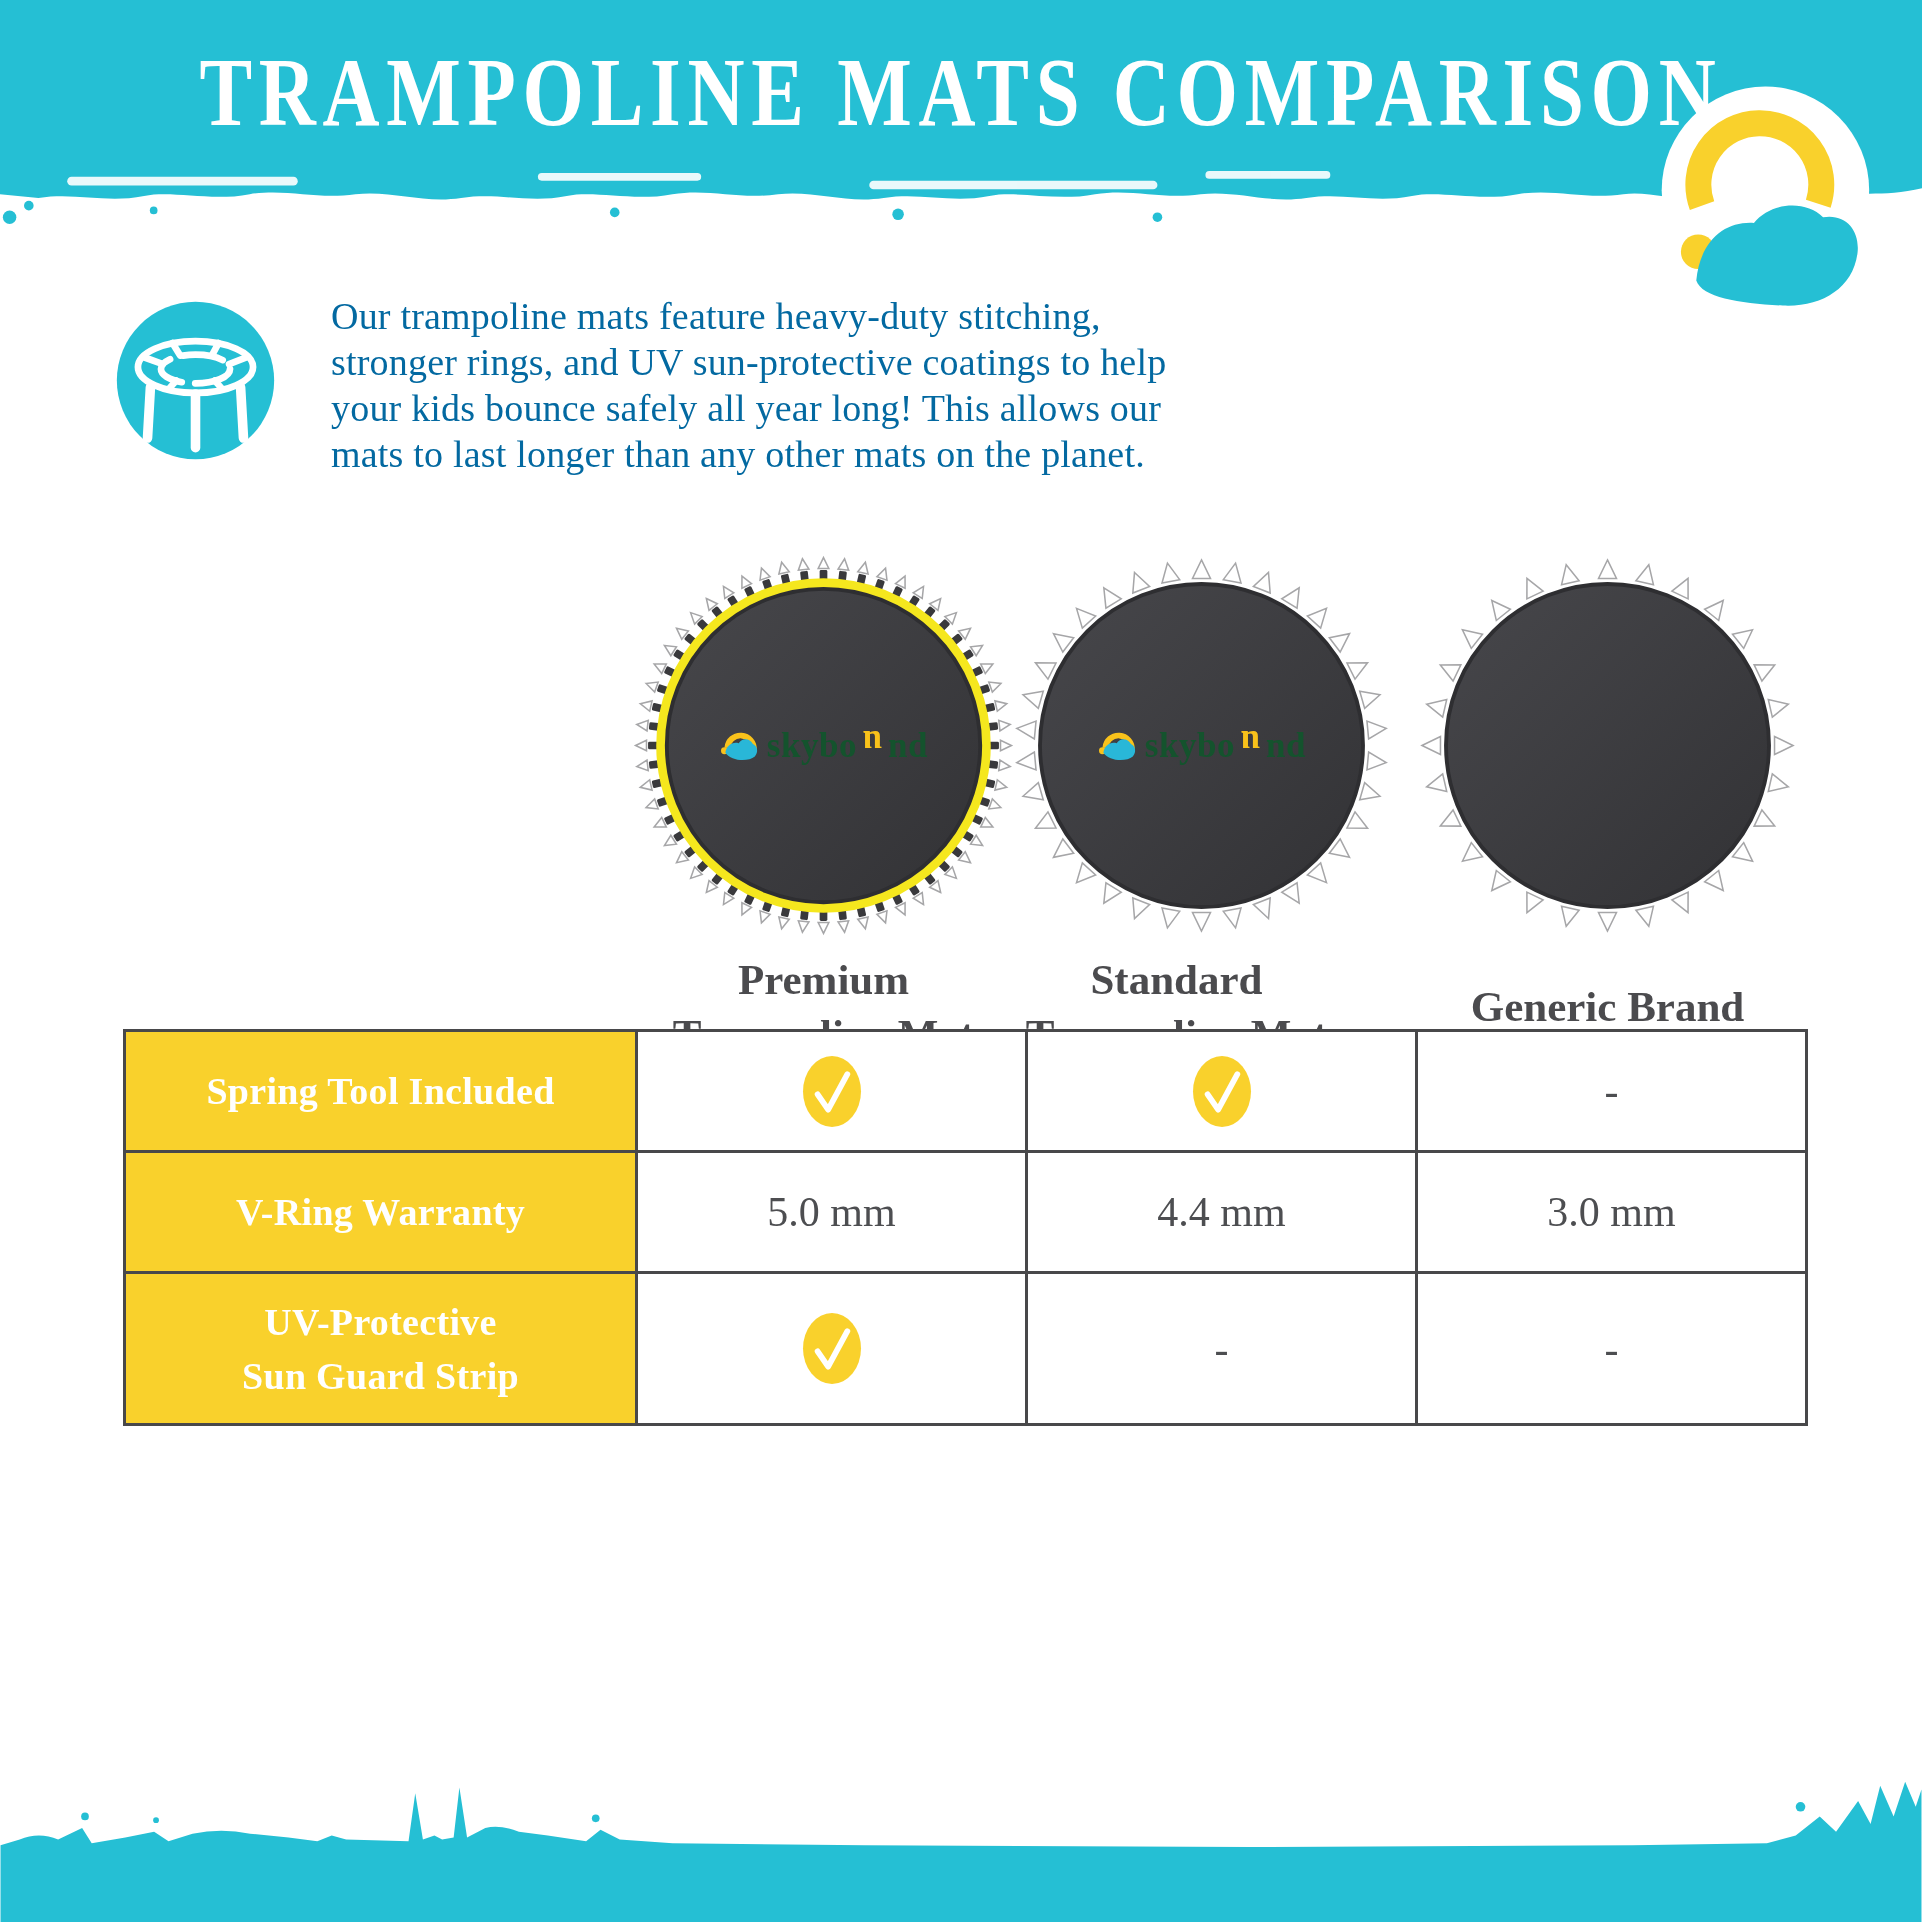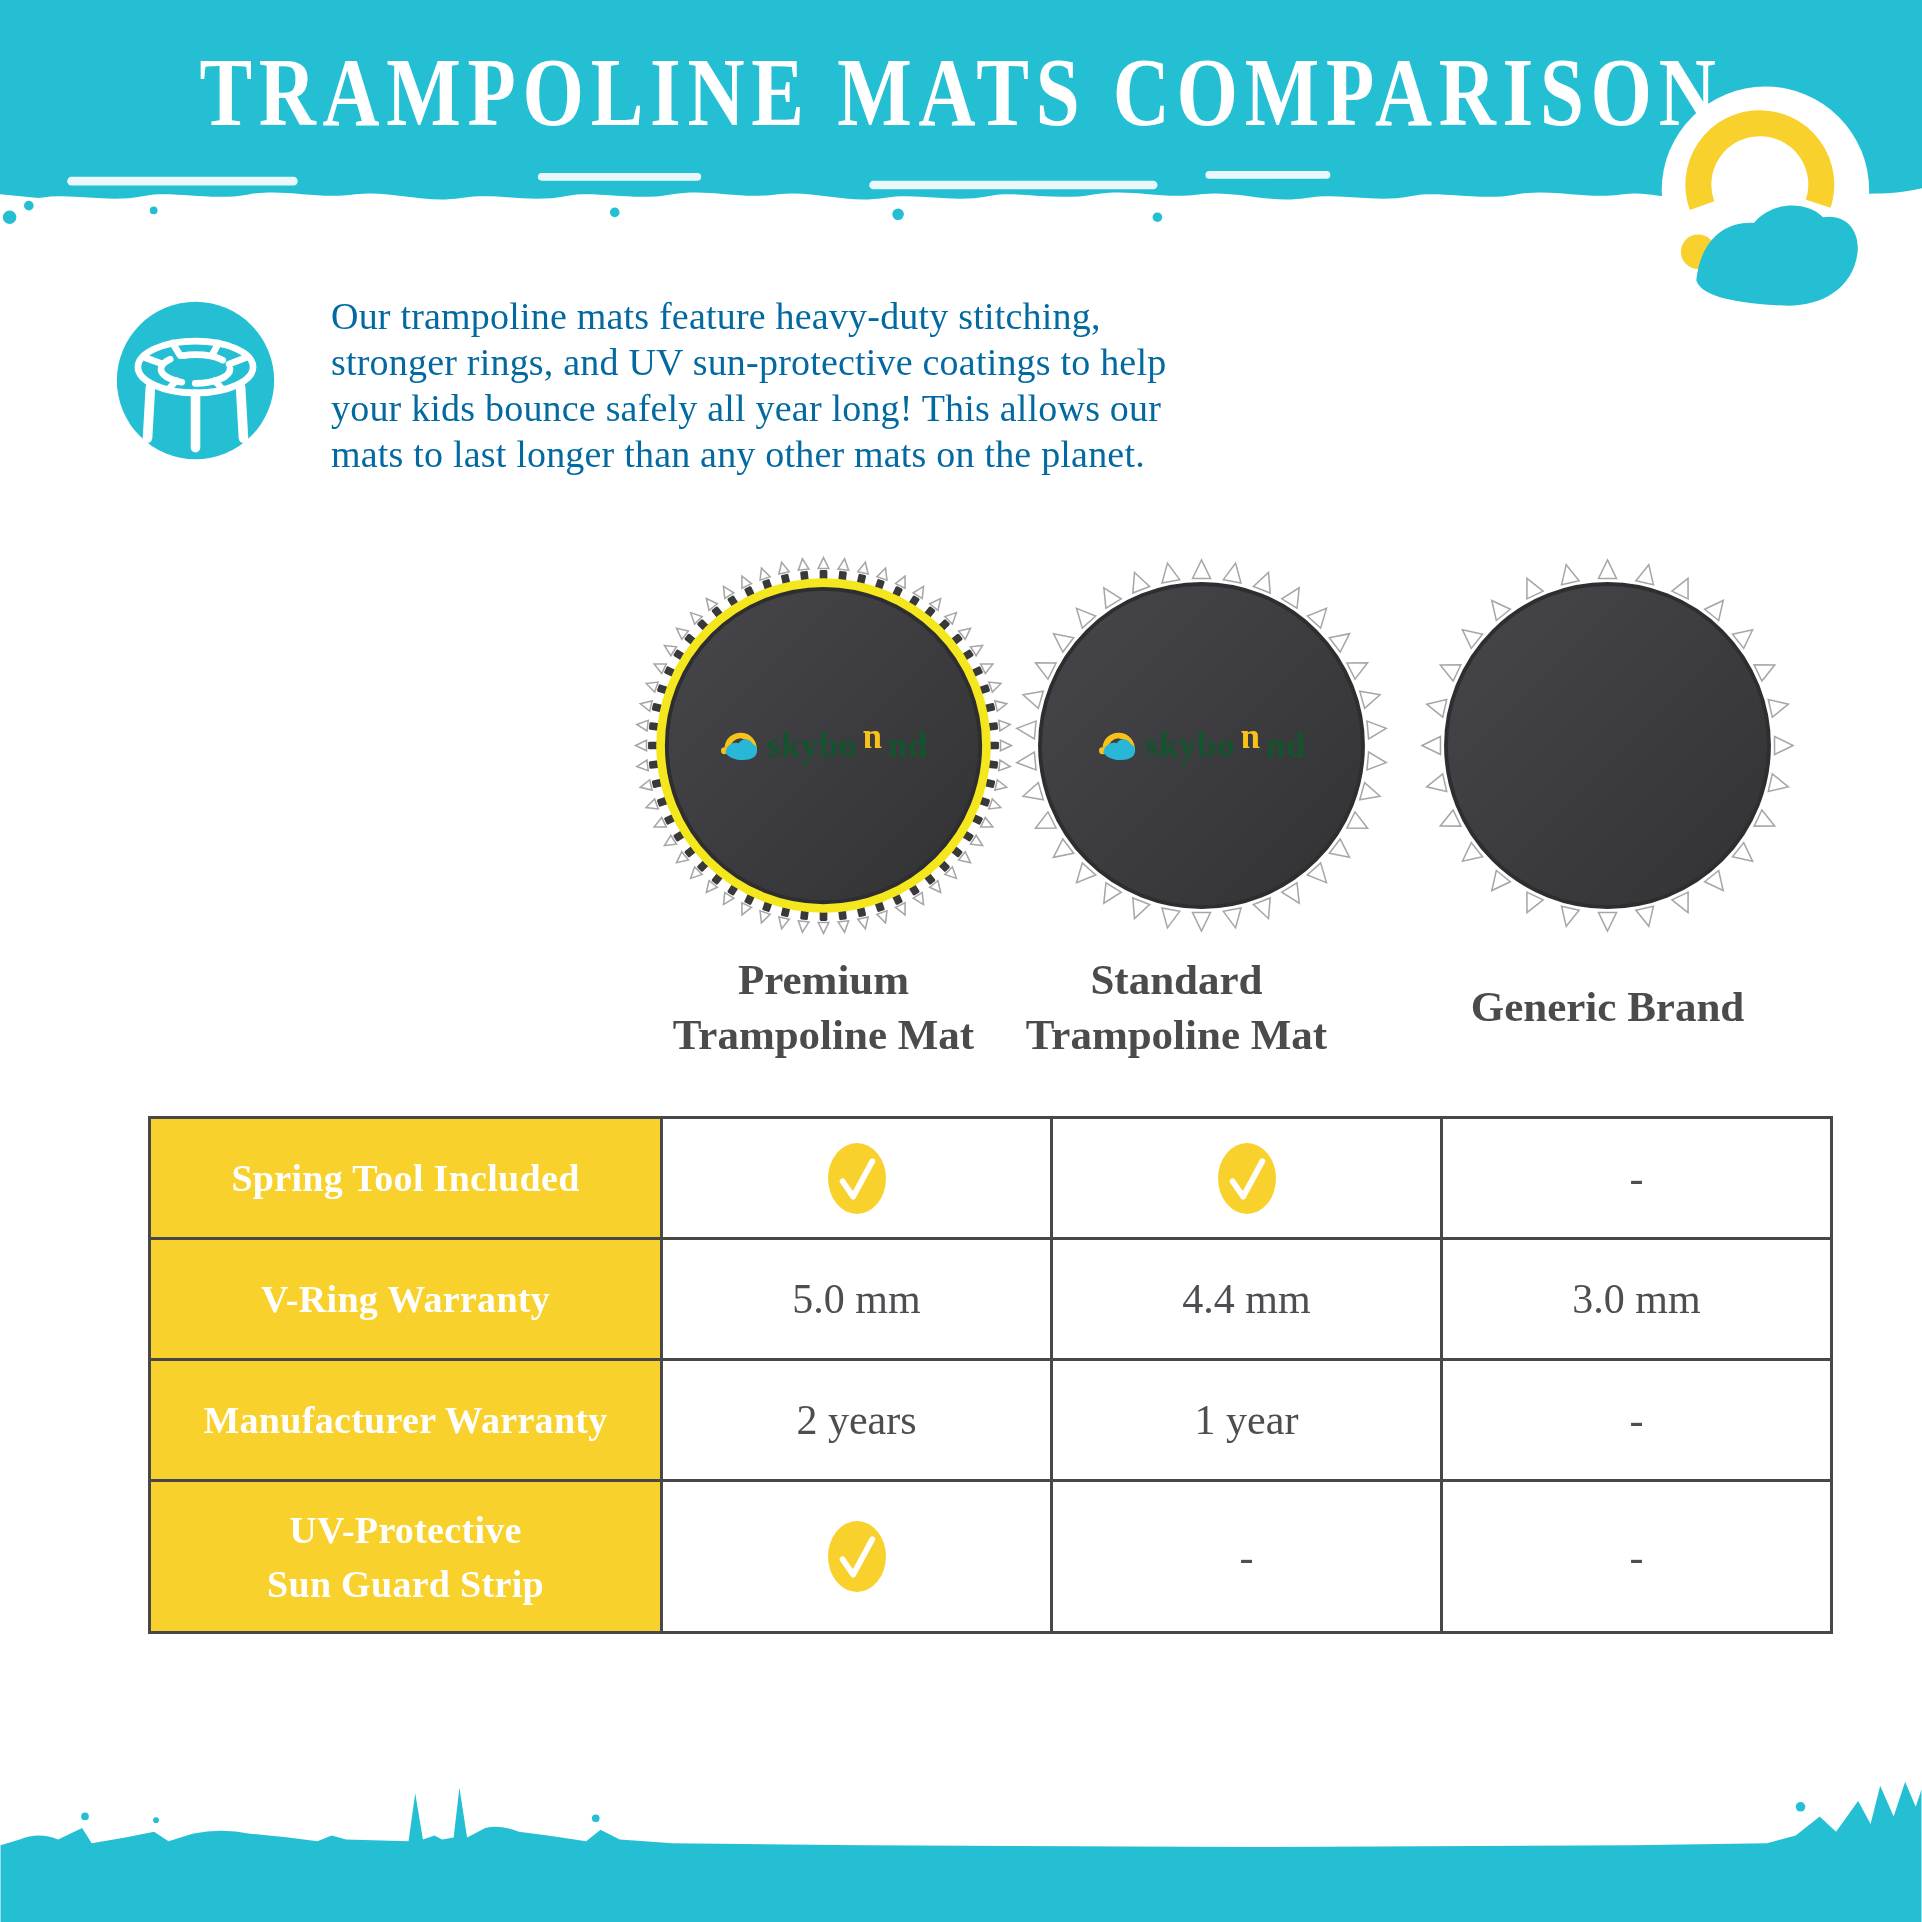--- a/index.html
+++ b/index.html
@@ -33,21 +33,21 @@
     font-size:35px;font-weight:700;color:#F9C21B;display:inline-block;
     transform:rotate(180deg);position:relative;top:-3.8px;
   }
   .mat-label{
     position:absolute;top:941px;width:423px;height:131px;
     display:flex;flex-direction:column;align-items:center;justify-content:center;
     font-size:43px;font-weight:700;line-height:55px;color:#4B4B4E;text-align:center;
   }
   
   #cmp-table{
-    position:absolute;left:123px;top:1116px;border-collapse:collapse;table-layout:fixed;margin-left:25px;
+    position:absolute;left:123px;top:1029px;border-collapse:collapse;table-layout:fixed;
   }
   #cmp-table td,#cmp-table th{border:3.8px solid #48484A;padding:0;text-align:center;vertical-align:middle;}
   #cmp-table th{
     width:509px;background:#F9D12C;color:#ffffff;font-size:38px;font-weight:700;
     letter-spacing:0.3px;line-height:54px;
   }
   #cmp-table td{width:387px;background:#ffffff;color:#4D4E51;font-size:42px;font-weight:400;}
   #cmp-table tr{height:121px;}
   #cmp-table tr.tall{height:152px;}
   .check{
@@ -371,26 +371,20 @@
         </svg>
             </span></td>
           <td>-</td>
         </tr>
         <tr>
           <th>V-Ring Warranty</th>
           <td>5.0 mm</td>
           <td>4.4 mm</td>
           <td>3.0 mm</td>
         </tr>
-        <tr>
-          <th>Manufacturer Warranty</th>
-          <td>2 years</td>
-          <td>1 year</td>
-          <td>-</td>
-        </tr>
         <tr class="tall">
           <th>UV-Protective<br>Sun Guard Strip</th>
           <td><span class="check">
         <svg width="58" height="71" viewBox="0 0 60 74">
           <polyline points="15,40 26,56 46,19" fill="none" stroke="#ffffff" stroke-width="6" stroke-linecap="round" stroke-linejoin="round"></polyline>
         </svg>
             </span></td>
           <td>-</td>
           <td>-</td>
         </tr>

